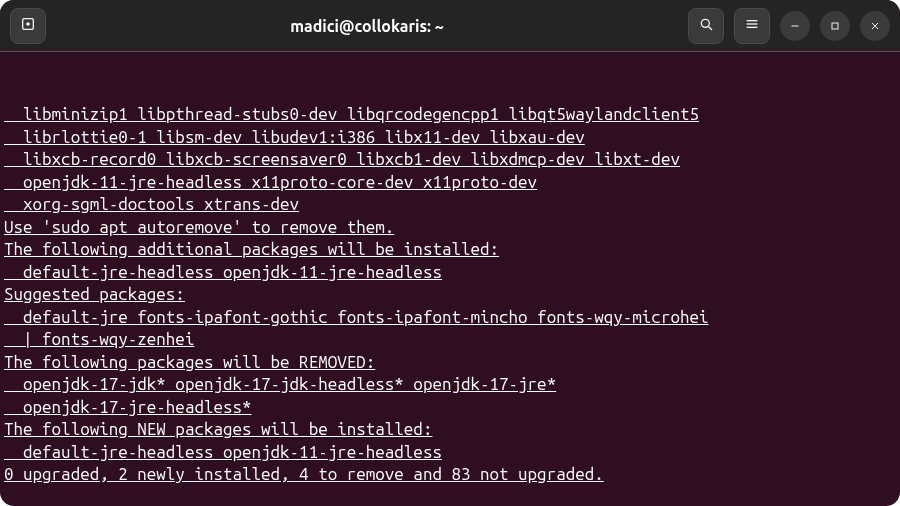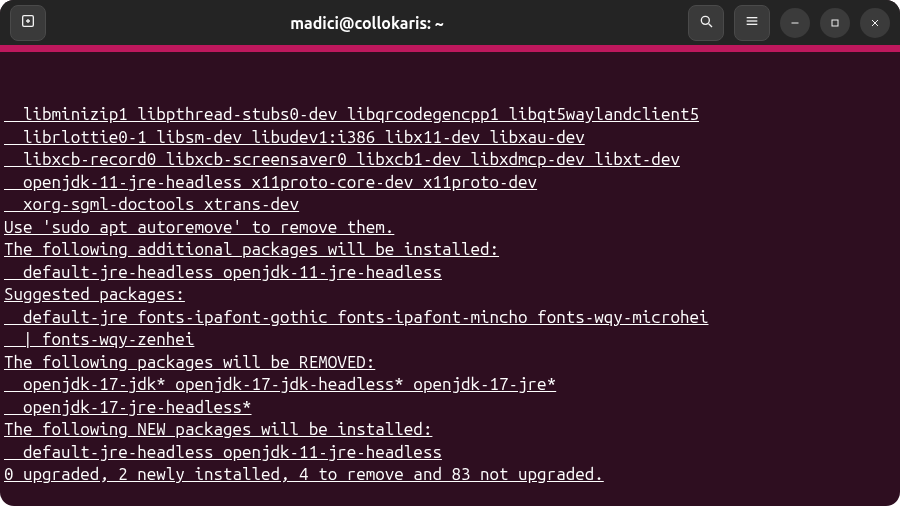--- a/index.html
+++ b/index.html
@@ -18,21 +18,21 @@
     overflow: hidden;
     display: flex;
     flex-direction: column;
   }
   .titlebar {
     height: 52px;
     background: #242424;
     display: flex;
     align-items: center;
     padding: 0 10px;
-    border-bottom: 7px solid #be185d;
+    border-bottom: 1px solid #be185d;
   }
   .tb-left, .tb-right { display: flex; align-items: center; gap: 10px; }
   .tb-center {
     flex: 1;
     text-align: center;
     color: #ffffff;
     font-family: 'Ubuntu', 'DejaVu Sans', sans-serif;
     font-weight: 600;
     font-size: 16px;
   }

